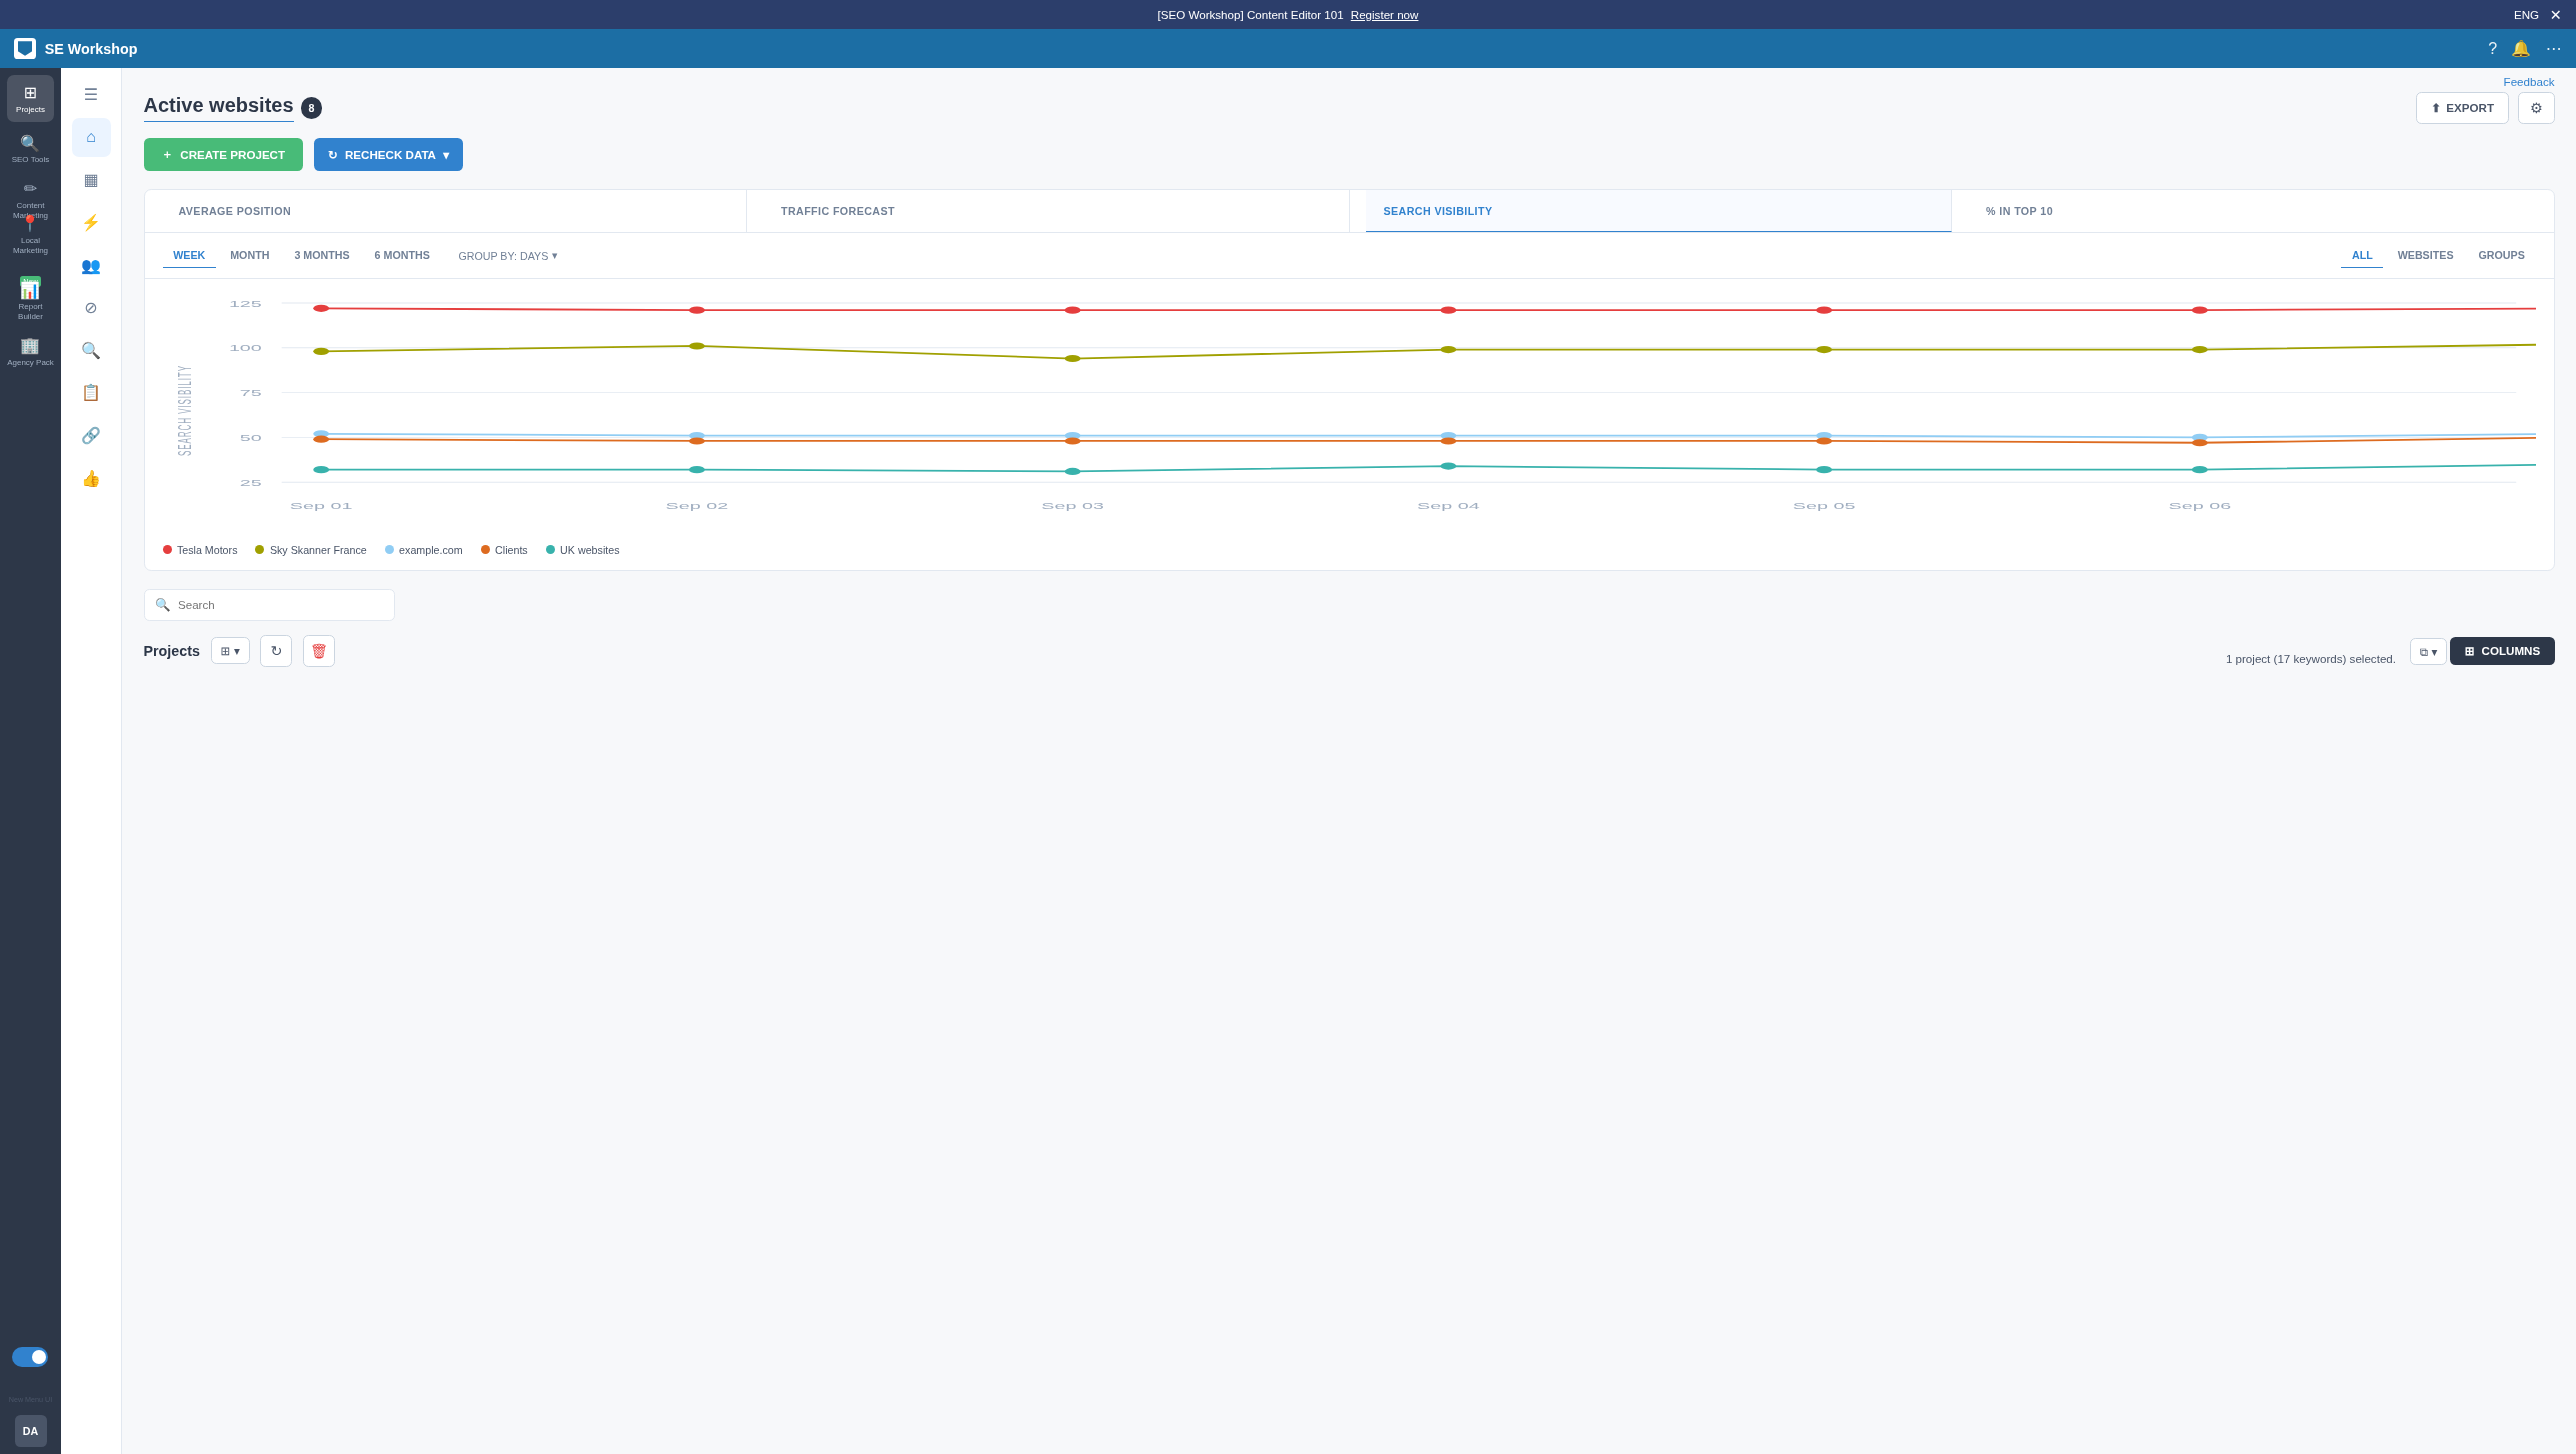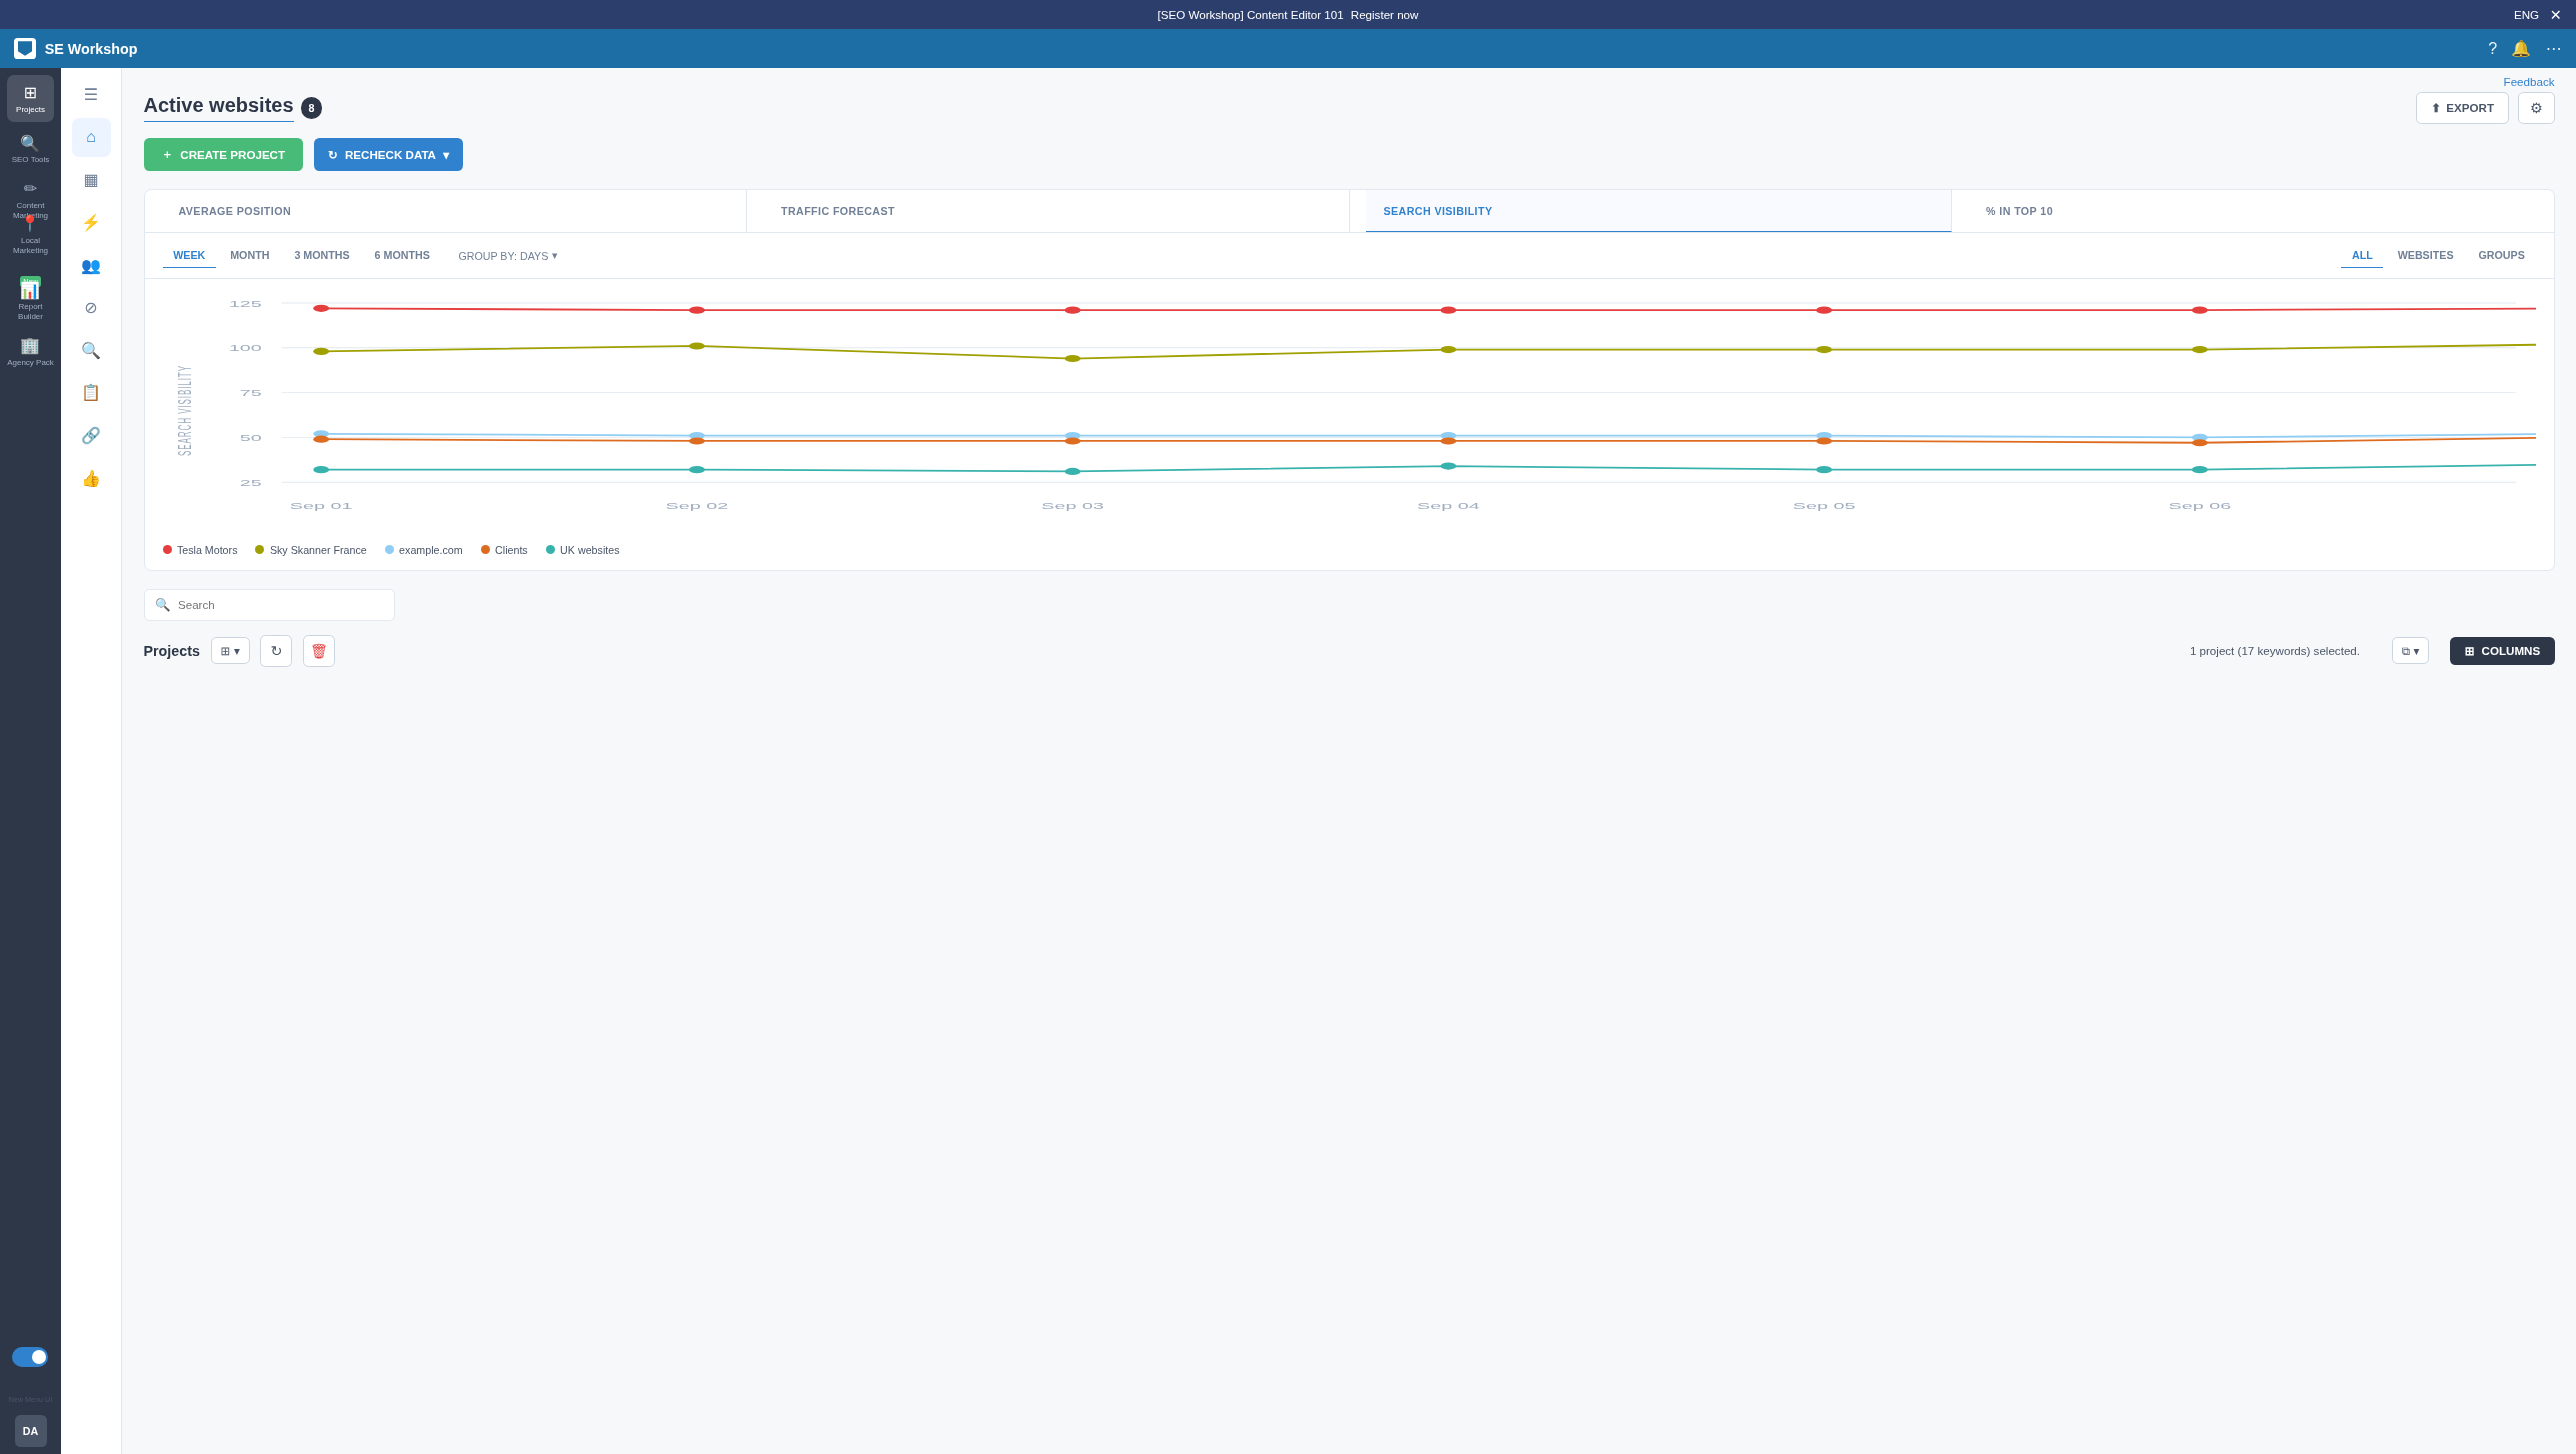--- a/index.html
+++ b/index.html
@@ -10,21 +10,21 @@
       background: #2c3e6b;
       color: #fff;
       display: flex;
       align-items: center;
       justify-content: center;
       height: 29px;
       font-size: 11.6px;
       position: relative;
     }
     .top-banner .banner-text { display: flex; align-items: center; gap: 7.2px; }
-    .top-banner .register-link { color: #fff; cursor: pointer; }
+    .top-banner .register-link { color: #fff; text-decoration: underline; cursor: pointer; }
     .top-banner .banner-right {
       position: absolute; right: 14.3px; top: 50%; transform: translateY(-50%);
       display: flex; align-items: center; gap: 10.7px; padding-left: 28px;
     }
     .top-banner .close-btn { cursor: pointer; font-size: 14.3px; }
 
     
     .header-bar {
       background: #1c6ea4;
       height: 39px;
@@ -246,21 +246,21 @@
     }
     .search-input { border: none; outline: none; font-size: 11.6px; color: #4a5568; width: 100%; }
     .search-icon { color: #a0aec0; font-size: 12.5px; }
 
     
     .table-header-row {
       display: flex; align-items: center; justify-content: space-between;
       margin-bottom: 10.7px;
     }
     .table-title { font-size: 14.3px; font-weight: 600; color: #2d3748; }
-    .table-actions { display: flex; align-items: center; gap: 21px; }
+    .table-actions { display: flex; align-items: flex-end; gap: 3px; }
     .selected-info { font-size: 11.6px; color: #4a5568; margin: 0 10.7px; }
     .btn-icon {
       width: 32px; height: 32px; border: 0.9px solid #cbd5e0; background: #fff;
       border-radius: 5.4px; display: flex; align-items: center; justify-content: center;
       font-size: 14.3px; cursor: pointer; color: #4a5568;
     }
     .btn-add-drop {
       display: flex; align-items: center; gap: 3.6px;
       border: 0.9px solid #cbd5e0; background: #fff;
       padding: 5.4px 9px; border-radius: 5.4px;

